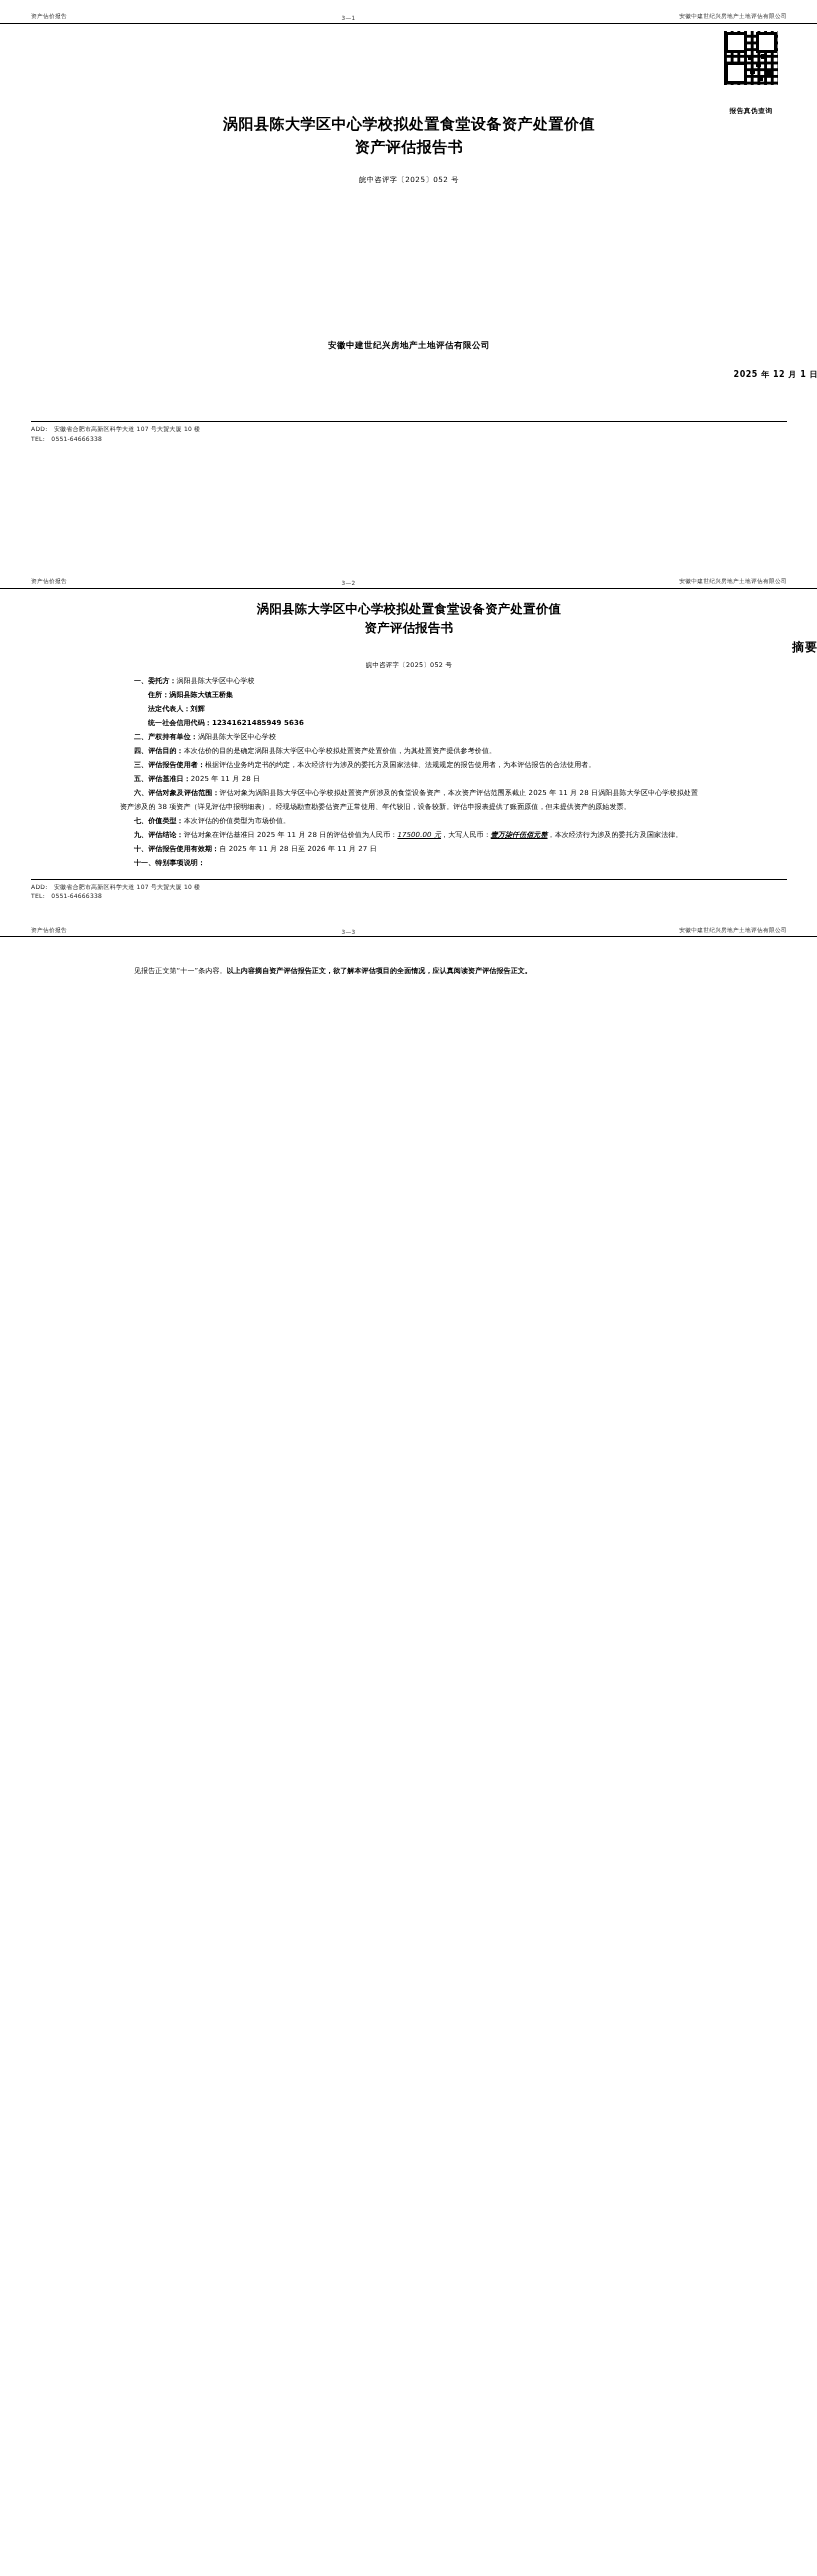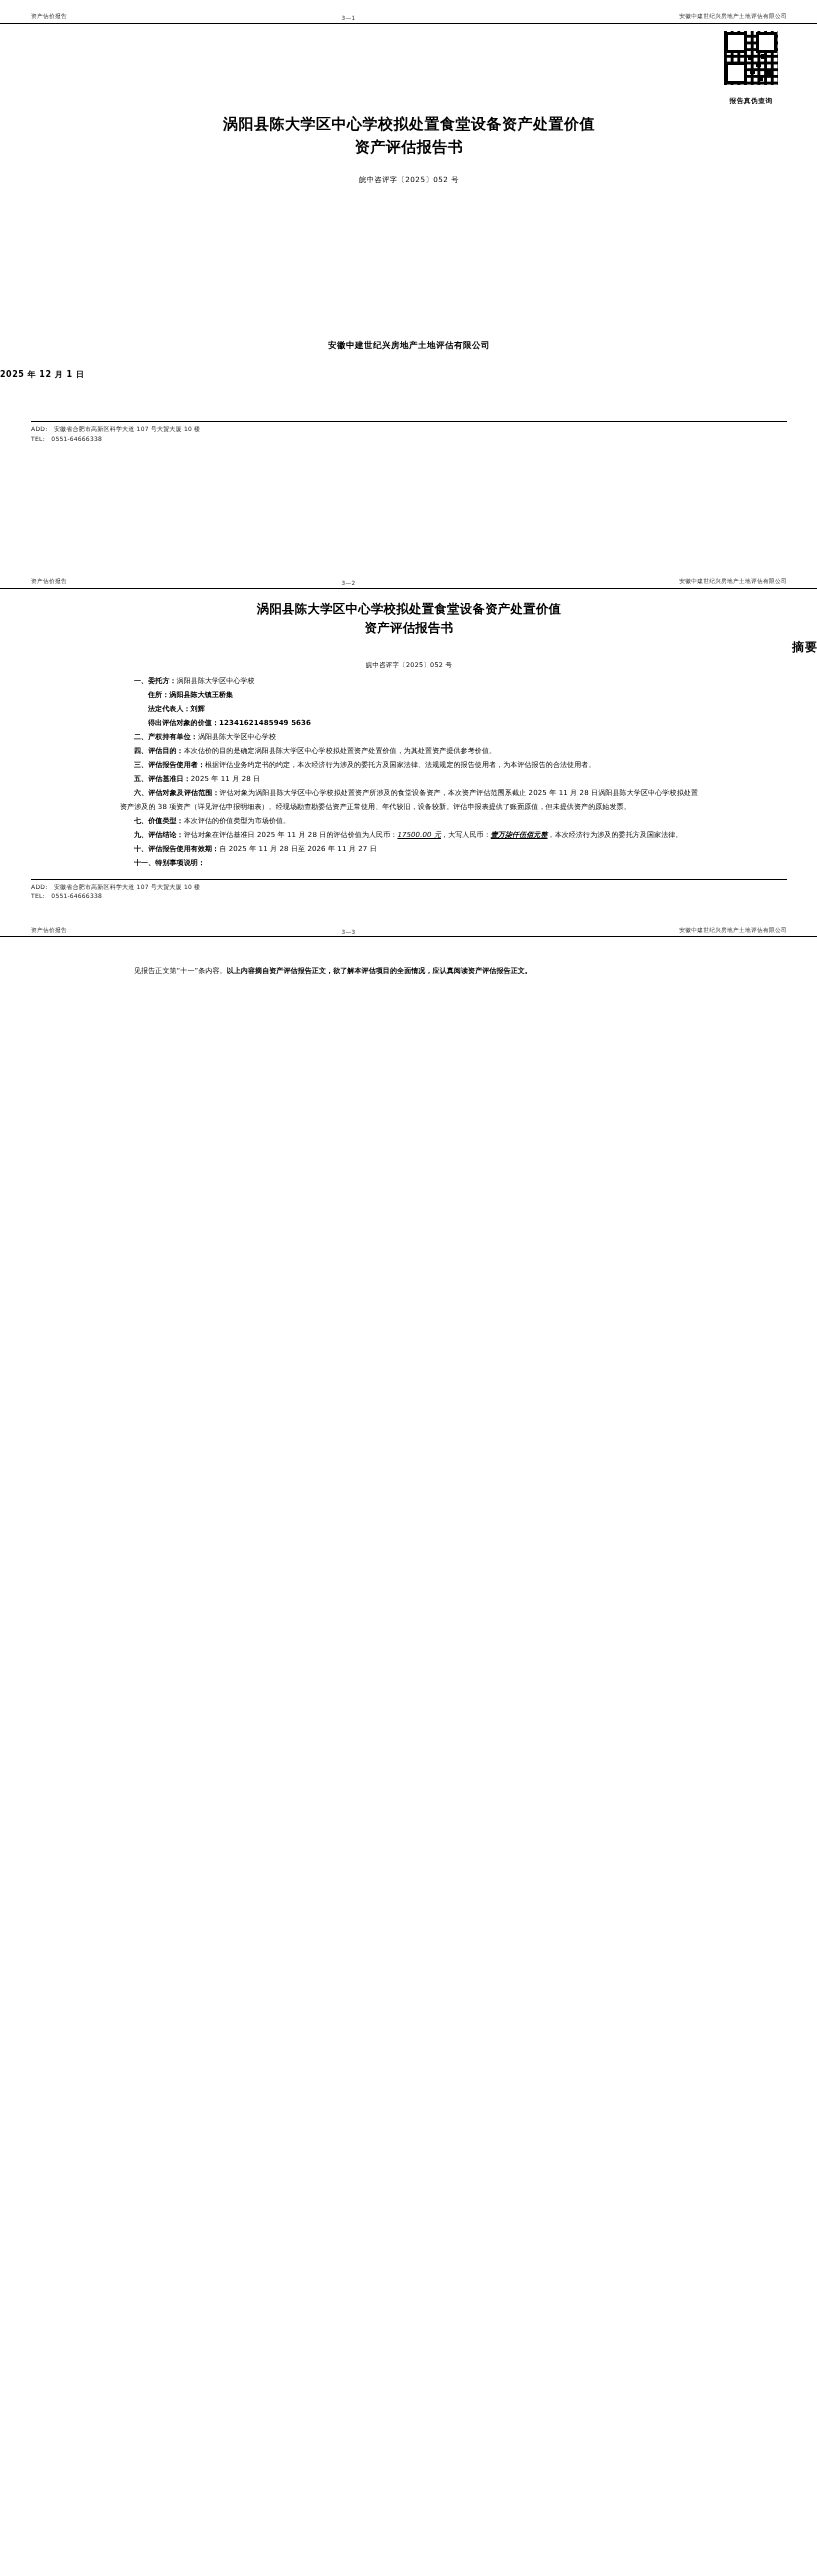--- a/index.html
+++ b/index.html
@@ -89,21 +89,21 @@
     border: 3.1px solid #000;
     background: #fff;
     box-shadow: inset 0 0 0 3.1px #fff;
   }
   .qr-eye-dot {
     position: absolute;
     width: 5.2px; height: 5.2px;
     background: #000;
   }
   .qr-caption {
-    margin-top: 12px;
+    margin-top: 22px;
     font-size: 6.7px;
     font-weight: bold;
     letter-spacing: 0.5px;
     color: #000;
   }
 
   
   .cover-title {
     text-align: center;
     font-size: 15px;
@@ -119,21 +119,21 @@
     letter-spacing: 0.5px;
     margin-top: 15.5px;
   }
   .cover-company {
     text-align: center;
     font-size: 8.5px;
     font-weight: bold;
     letter-spacing: 0.5px;
   }
   .cover-date {
-    text-align: left;
+    text-align: right;
     font-size: 8px;
     font-weight: bold;
     letter-spacing: 0.5px;
     margin-top: 17.5px;
   }
 
   
   .sum-title {
     text-align: center;
     font-size: 12.4px;
@@ -265,21 +265,21 @@
 
       <p class="para indent4">
         <span>住所：</span><span>涡阳县陈大镇王桥集</span>
       </p>
 
       <p class="para indent4">
         <span>法定代表人：</span><span>刘辉</span>
       </p>
 
       <p class="para indent4">
-        <span>得出评估对象的价值：</span><span>12341621485949 5636</span>
+        <span>统一社会信用代码：</span><span>12341621485949 5636</span>
       </p>
 
       <p class="para">
         <b>二、产权持有单位：</b><span>涡阳县陈大学区中心学校</span>
       </p>
 
       <p class="para">
         <b>四、评估目的：</b><span>本次估价的目的是确定涡阳县陈大学区中心学校拟处置资产处置价值，为其处置资产提供参考价值。</span>
       </p>
 

